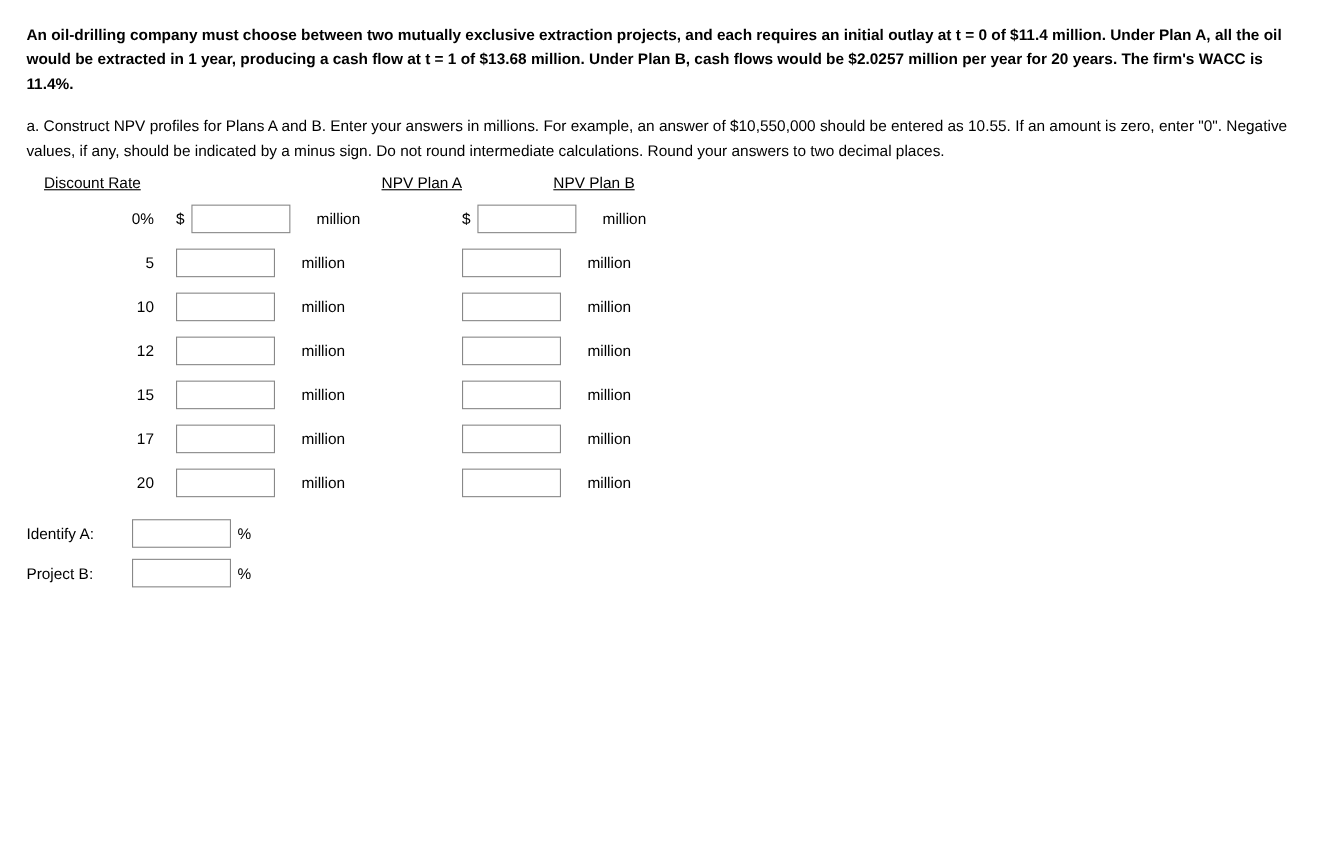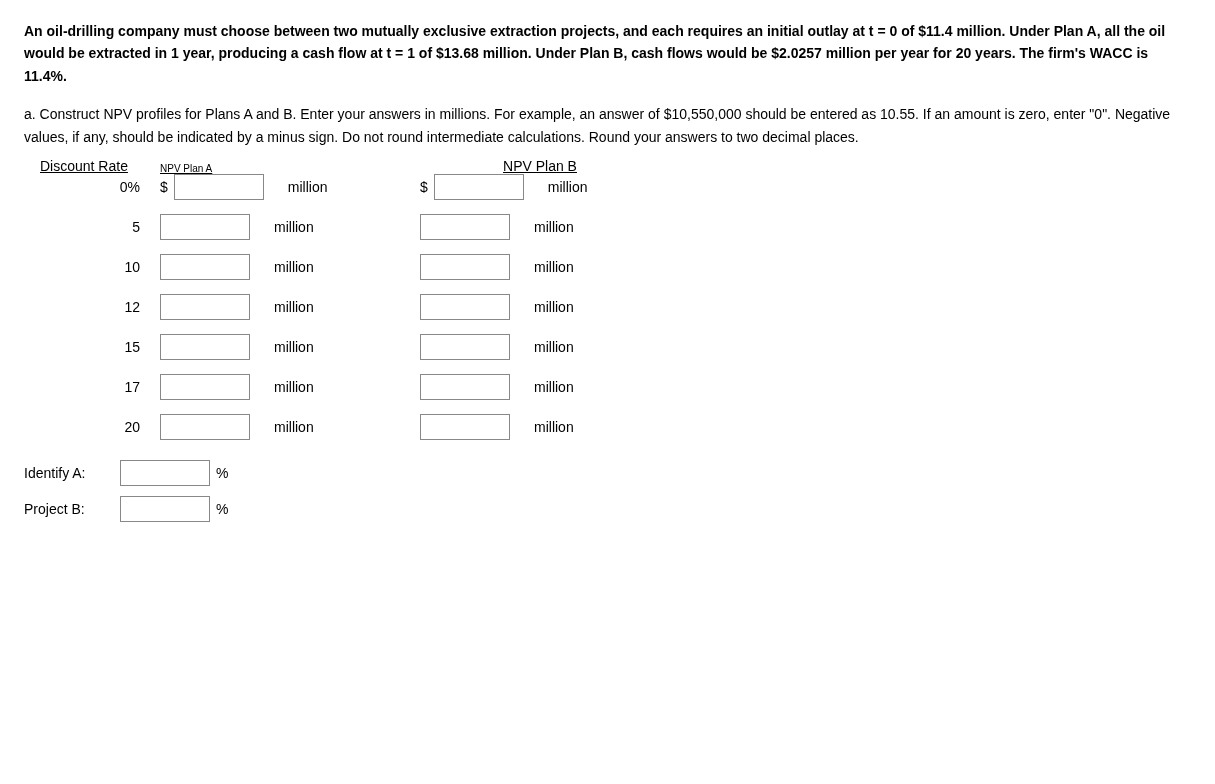--- a/index.html
+++ b/index.html
@@ -32,33 +32,34 @@
     }
 
     .table-section {
       margin-left: 16px;
       margin-bottom: 20px;
     }
 
     .table-headers {
       display: flex;
       align-items: flex-end;
+      margin-bottom: 12px;
     }
 
     .col-discount {
       width: 120px;
       text-decoration: underline;
       font-size: 14px;
     }
 
     .col-npv-a-header {
       width: 260px;
       text-decoration: underline;
-      text-align: left;
-      font-size: 10px;
+      text-align: right;
+      font-size: 14px;
     }
 
     .col-npv-b-header {
       width: 240px;
       text-decoration: underline;
       text-align: center;
       font-size: 14px;
     }
 
     .data-rows {

